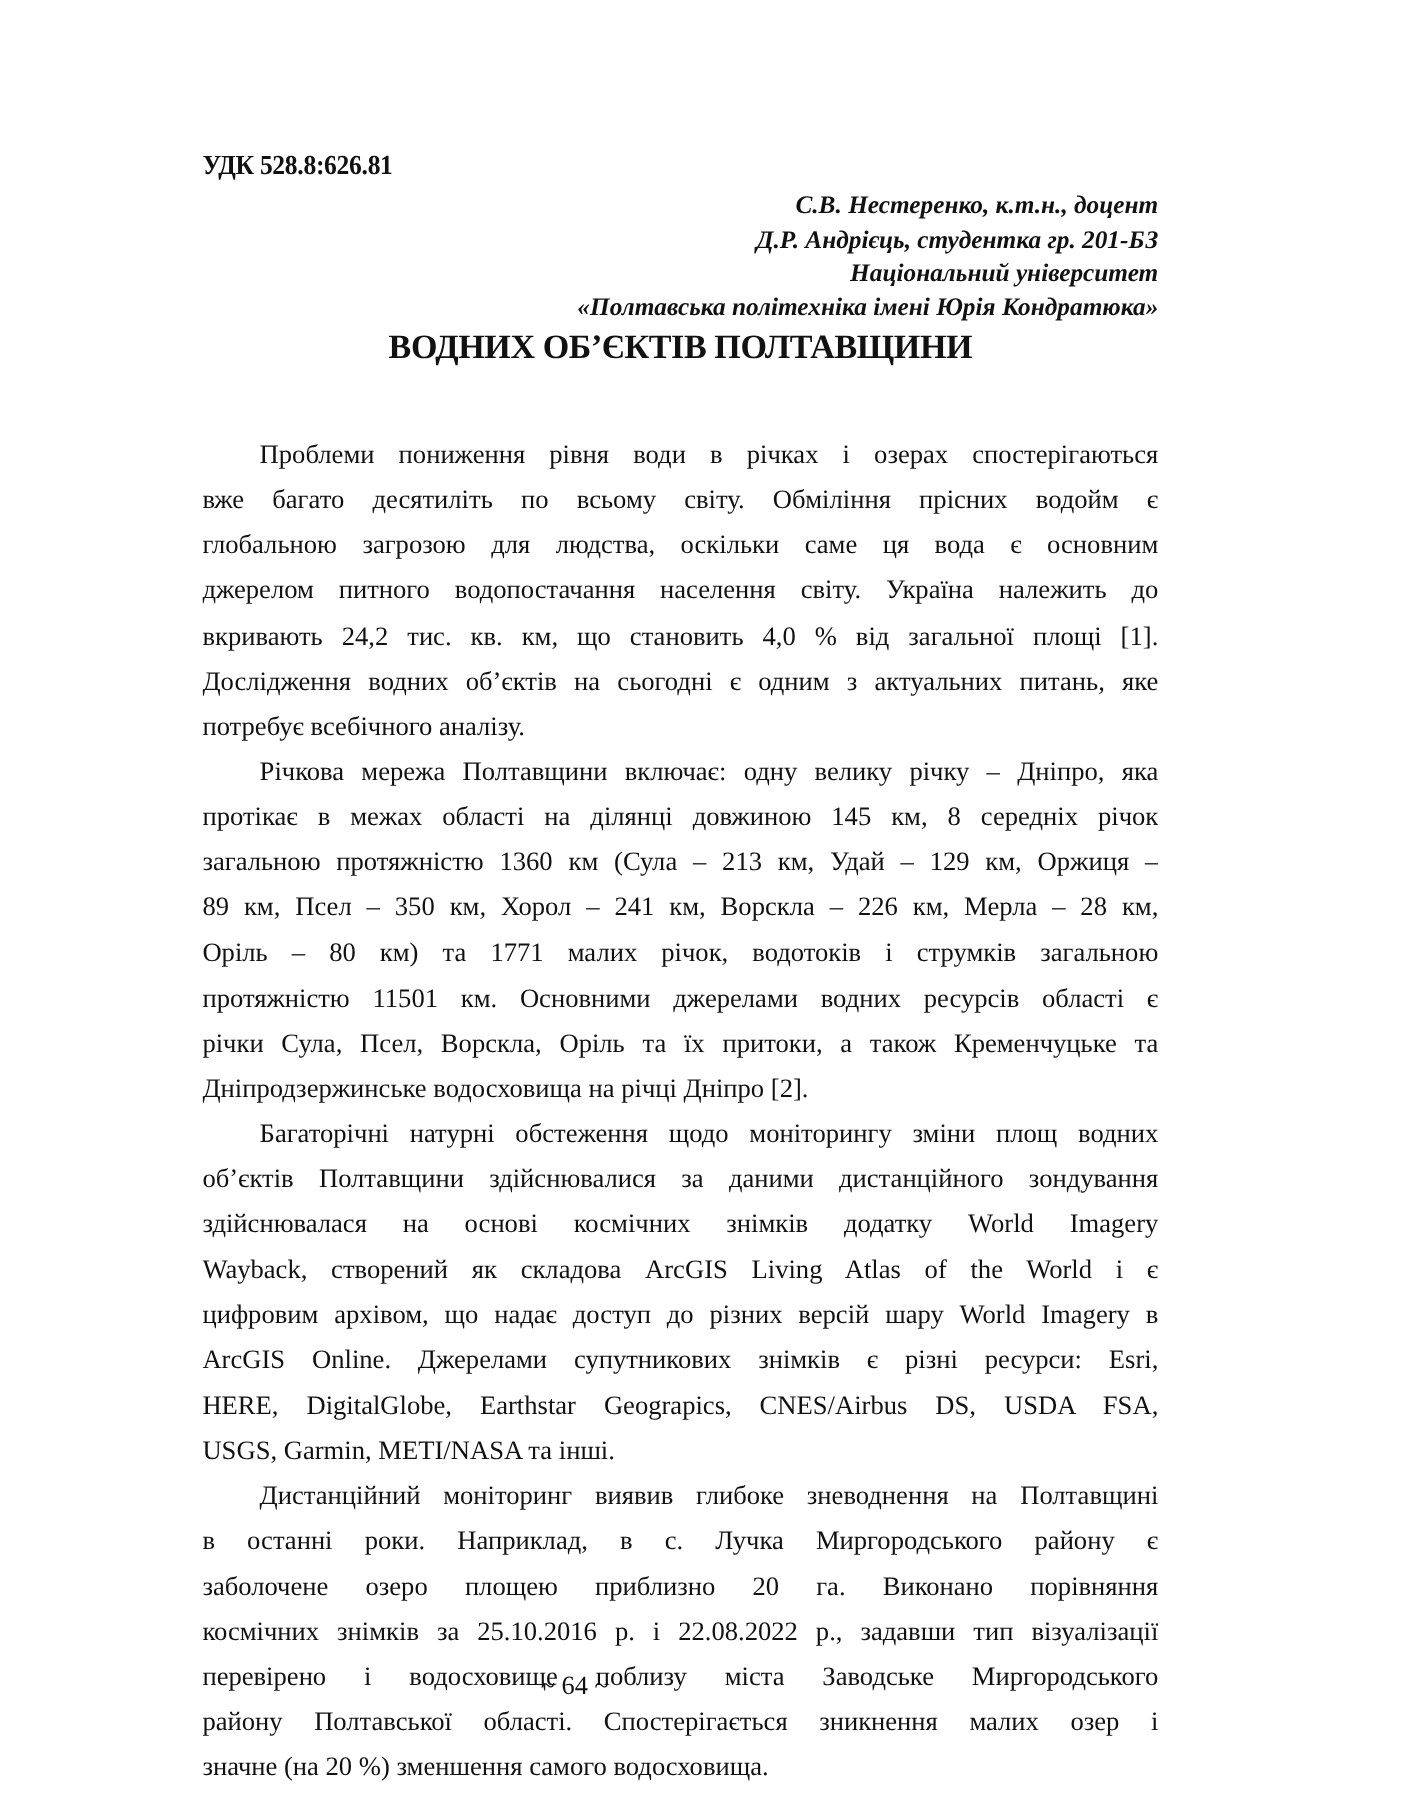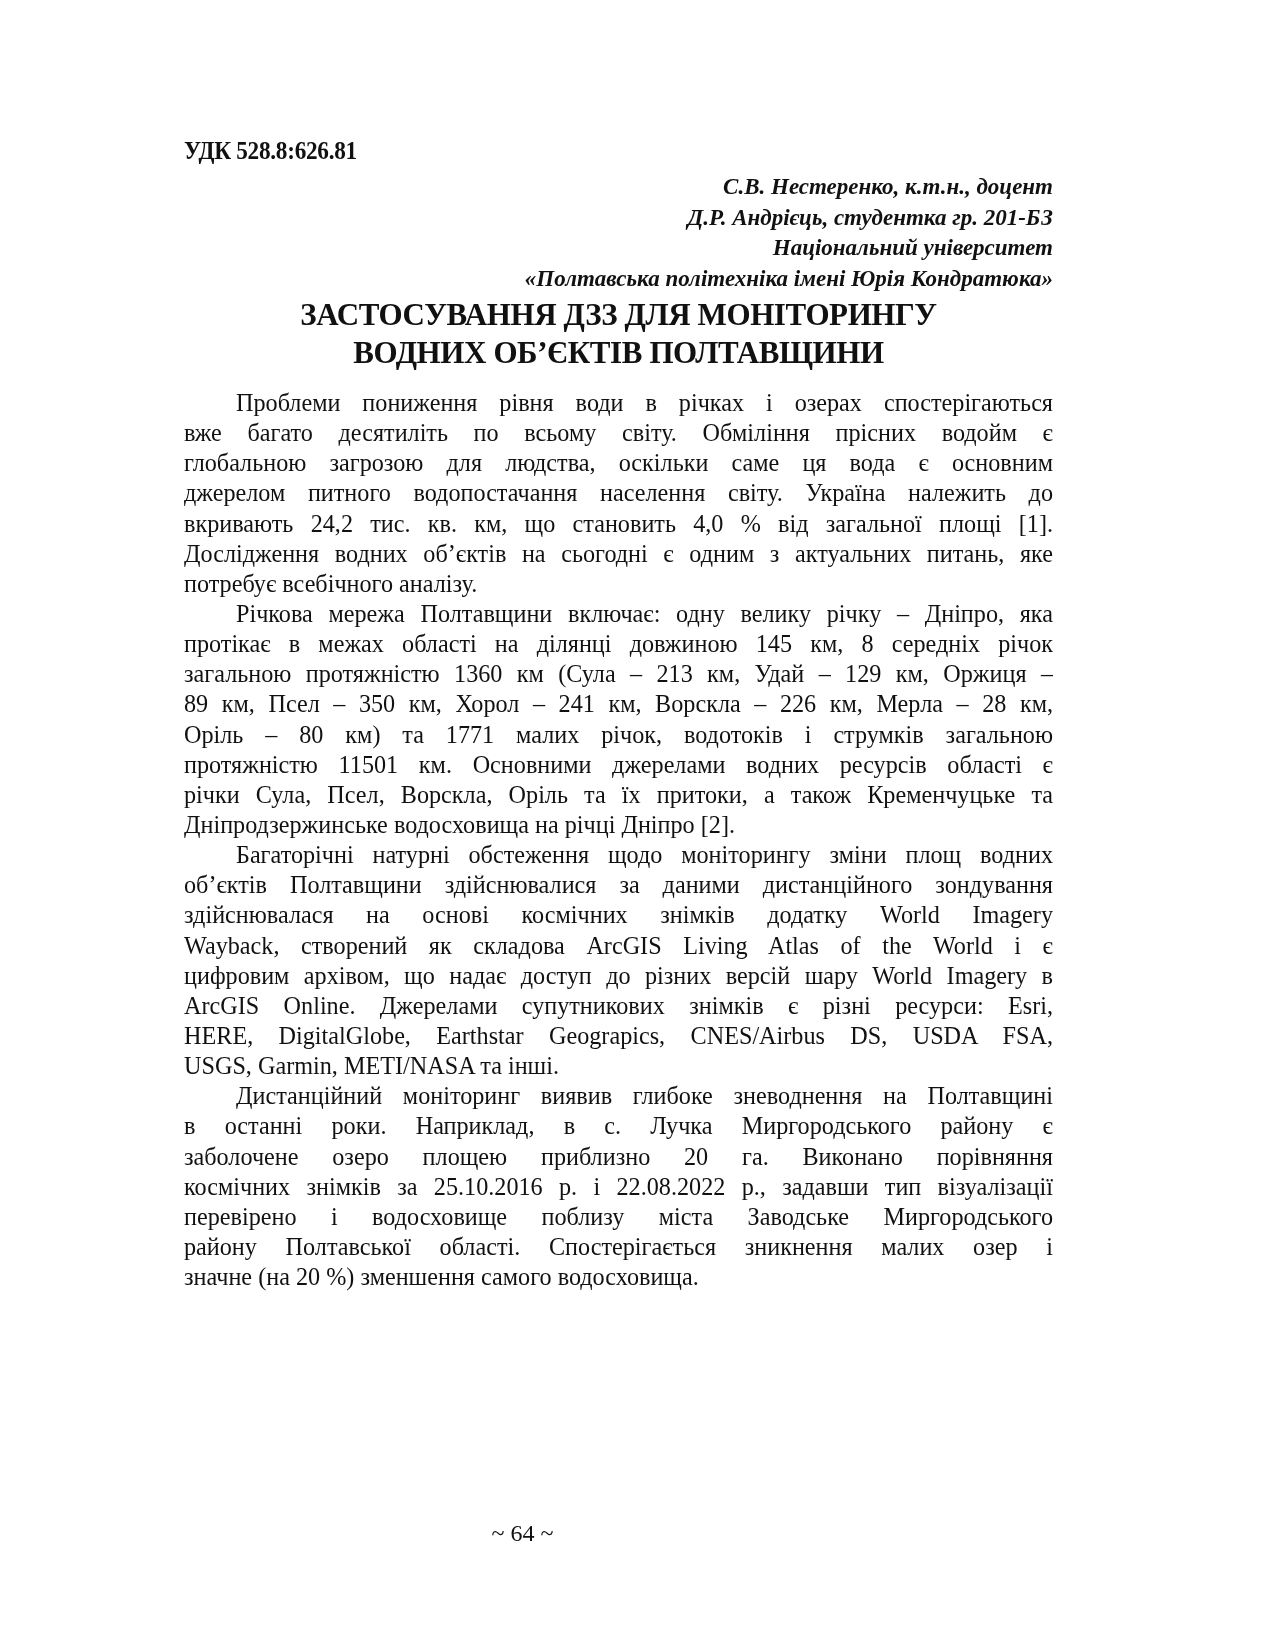--- a/index.html
+++ b/index.html
@@ -58,20 +58,21 @@
       font-size: 24.2px;
       line-height: 30.15px;
     }
     .line {
       display: block;
       height: 30.15px;
       white-space: nowrap;
       text-align: justify;
       text-align-last: justify;
       overflow: hidden;
+      margin-top: 11px;
     }
     .line.indent {
       padding-left: 52px;
     }
     .line.last {
       text-align-last: left;
     }
     .page-number {
       position: absolute;
       left: 0;
@@ -87,21 +88,20 @@
 <div class="udk">УДК 528.8:626.81</div>
 
 <div class="authors">
   <div>С.В. Нестеренко, к.т.н., доцент</div>
   <div>Д.Р. Андрієць, студентка гр. 201-БЗ</div>
   <div>Національний університет</div>
   <div>«Полтавська політехніка імені Юрія Кондратюка»</div>
 </div>
 
 <div class="title">
-  <div>ЗАСТОСУВАННЯ ДЗЗ ДЛЯ МОНІТОРИНГУ</div>
   <div>ВОДНИХ ОБ’ЄКТІВ ПОЛТАВЩИНИ</div>
 </div>
 
 <div class="body-text">
 
   <div>
     <span class="line indent">Проблеми пониження рівня води в річках і озерах спостерігаються</span>
     <span class="line">вже багато десятиліть по всьому світу. Обміління прісних водойм є</span>
     <span class="line">глобальною загрозою для людства, оскільки саме ця вода є основним</span>
     <span class="line">джерелом питного водопостачання населення світу. Україна належить до</span>

